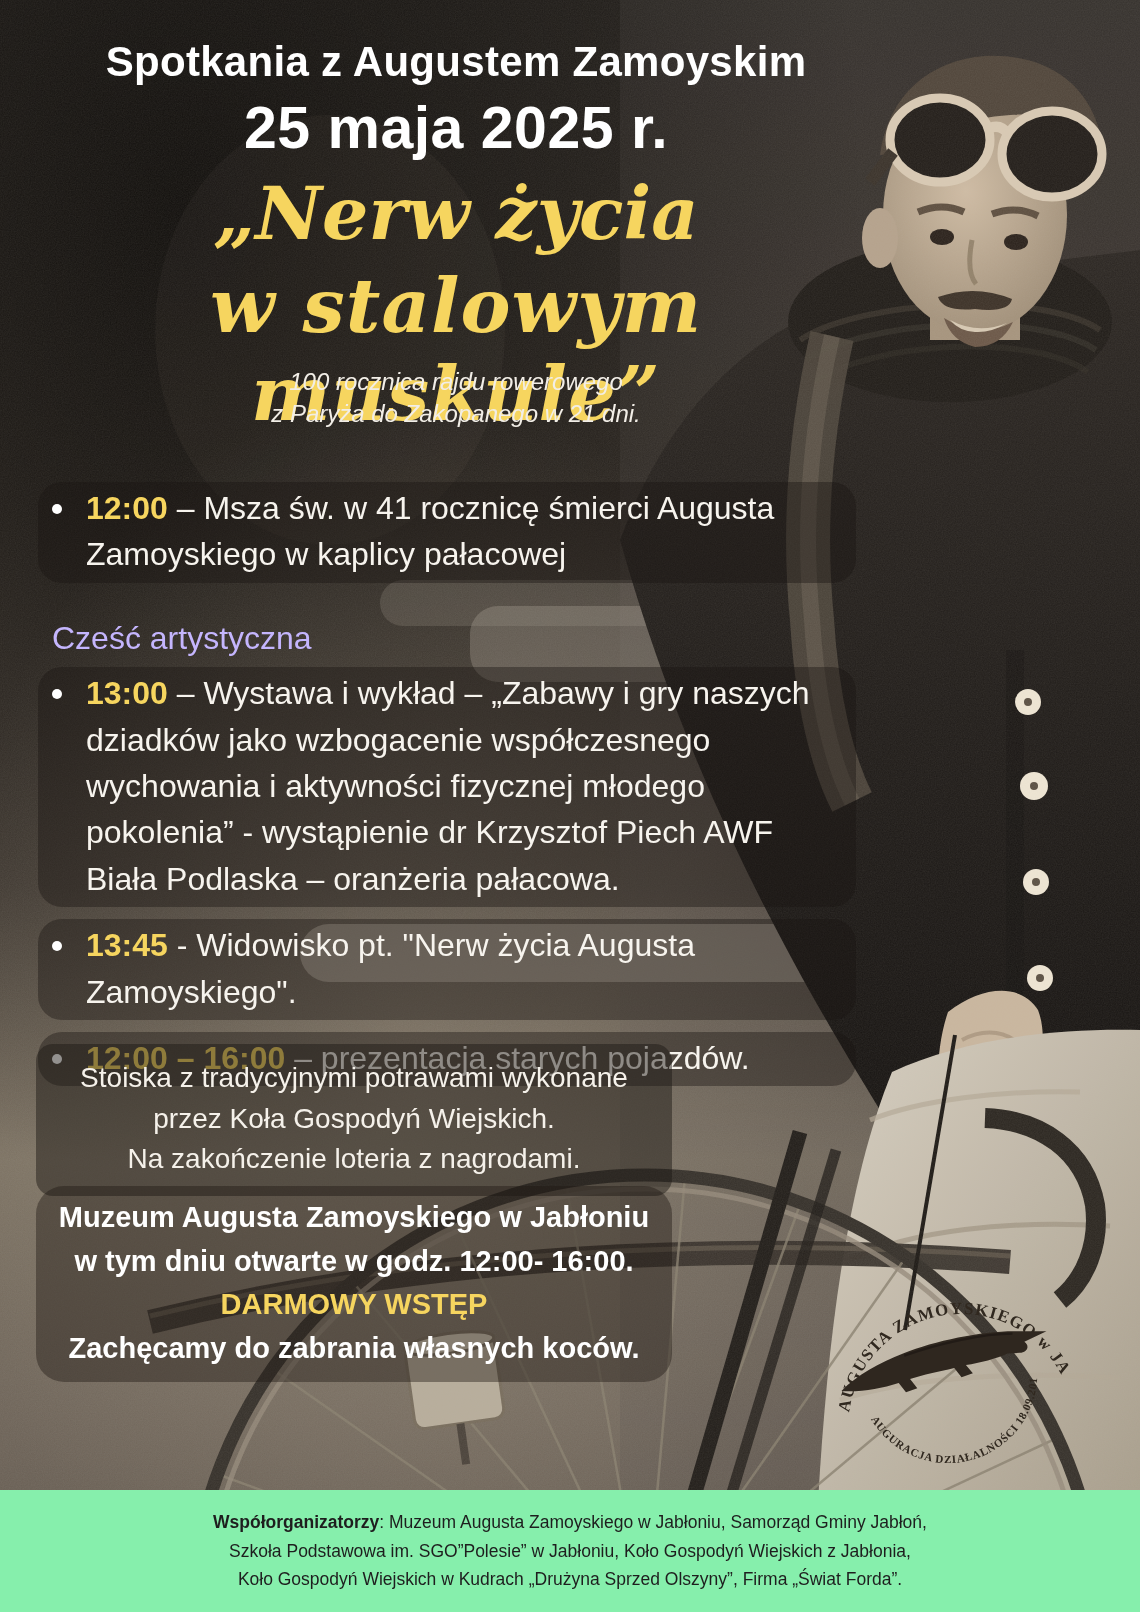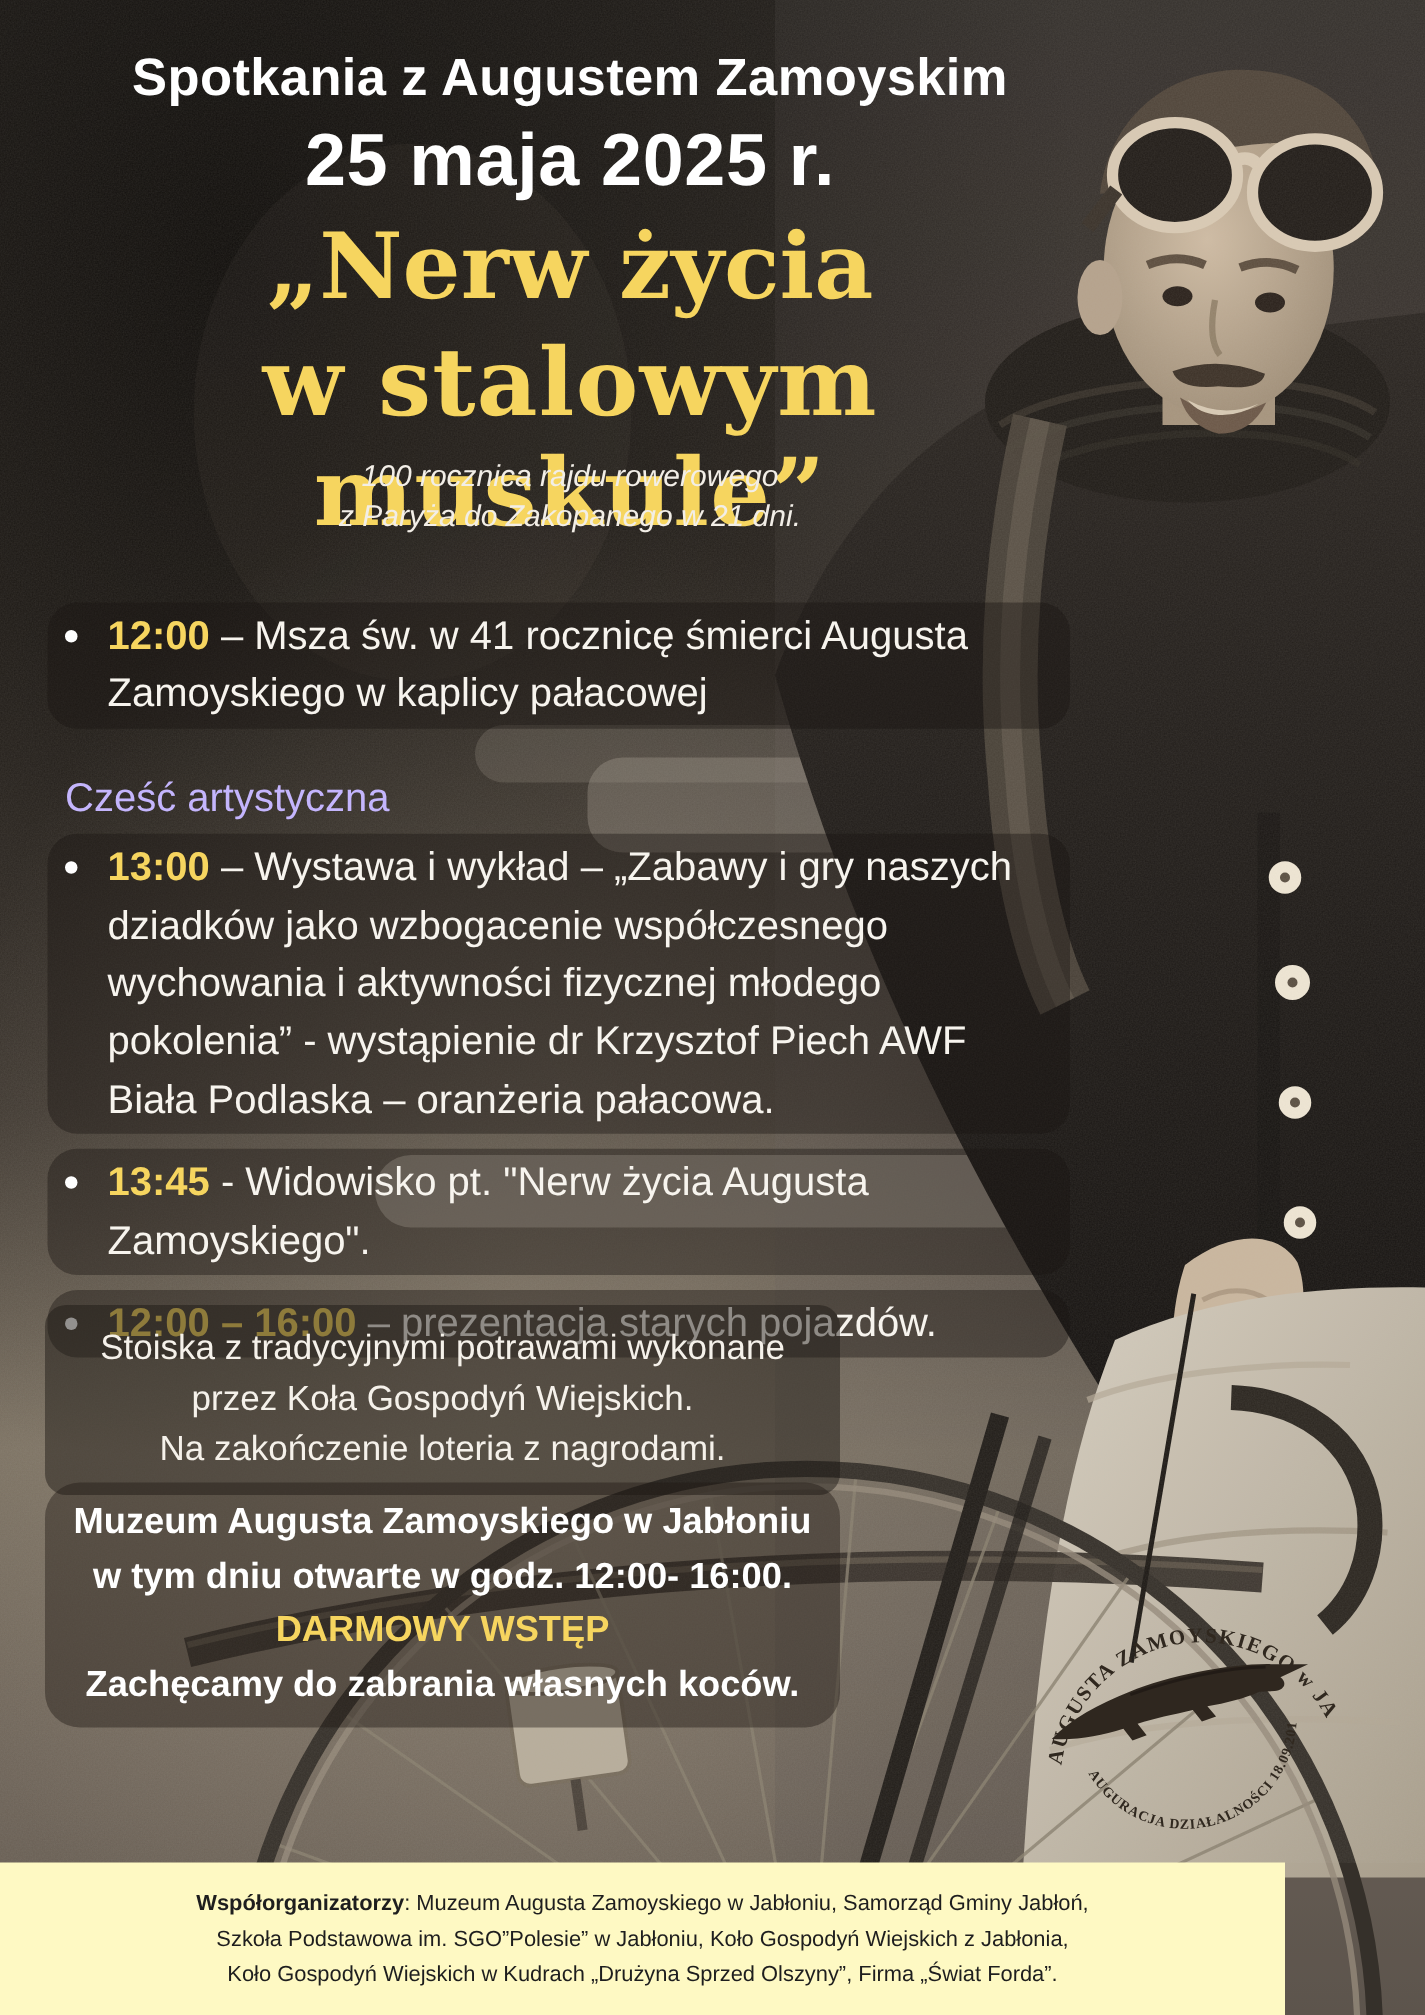--- a/index.html
+++ b/index.html
@@ -10,21 +10,21 @@
   }
   #poster .bg{position:absolute;inset:0;z-index:0;}
   .layer{position:absolute;z-index:2;}
 
   
   .title-wrap{top:38px;left:0;width:912px;text-align:center;color:#ffffff;}
   .title-line1{font-size:42px;font-weight:800;letter-spacing:.3px;}
   .title-line2{font-size:59px;font-weight:800;margin-top:8px;letter-spacing:.5px;}
 
   .quote-wrap{top:176px;left:0;width:912px;text-align:center;color:#F6D55F;
-    font-family:"DejaVu Serif",serif;font-weight:700;}
+    font-family:"DejaVu Serif",serif;font-style:italic;font-weight:700;}
   .quote-line1{font-size:73px;line-height:1.02;}
   .quote-line2{font-size:75px;margin-top:12px;letter-spacing:1px;}
 
   .subtitle-wrap{top:366px;left:0;width:912px;text-align:center;color:#f2eee7;
     font-style:italic;font-size:24px;line-height:1.32;font-weight:400;}
 
   
   .schedule{top:482px;left:38px;width:818px;color:#f7f4ee;font-size:32px;line-height:1.45;}
   .sch-item{position:relative;background:rgba(26,21,17,.40);border-radius:24px;
     padding:3px 14px 5px 48px;margin-bottom:12px;}
@@ -42,21 +42,21 @@
     font-size:29px;font-weight:800;line-height:1.5;background:rgba(30,25,20,.42);
     border-radius:28px;padding:10px 4px 12px;}
   .museum .free{color:#F6D55F;}
 
   
   .stamp-wrap{left:818px;top:1238px;width:256px;height:256px;transform:rotate(-14deg);}
   .stamp-wrap svg{width:100%;height:100%;}
   .stamp-text{font-family:"Liberation Serif",serif;font-weight:700;fill:#30281f;}
 
   
-  .footer{top:1490px;left:0;width:1028px;height:122px;background:#fef9c3;
+  .footer{top:1490px;left:0;width:1140px;height:122px;background:#86efac;
     display:flex;align-items:center;justify-content:center;}
   .footer-inner{width:1080px;text-align:center;color:#1e1e1e;font-size:17.5px;line-height:1.62;}
   .footer-inner b{font-weight:700;}
 </style>
 </head>
 <body>
 
 <div id="poster">
 
   <svg class="bg" width="1140" height="1612" viewBox="0 0 1140 1612" aria-hidden="true">

